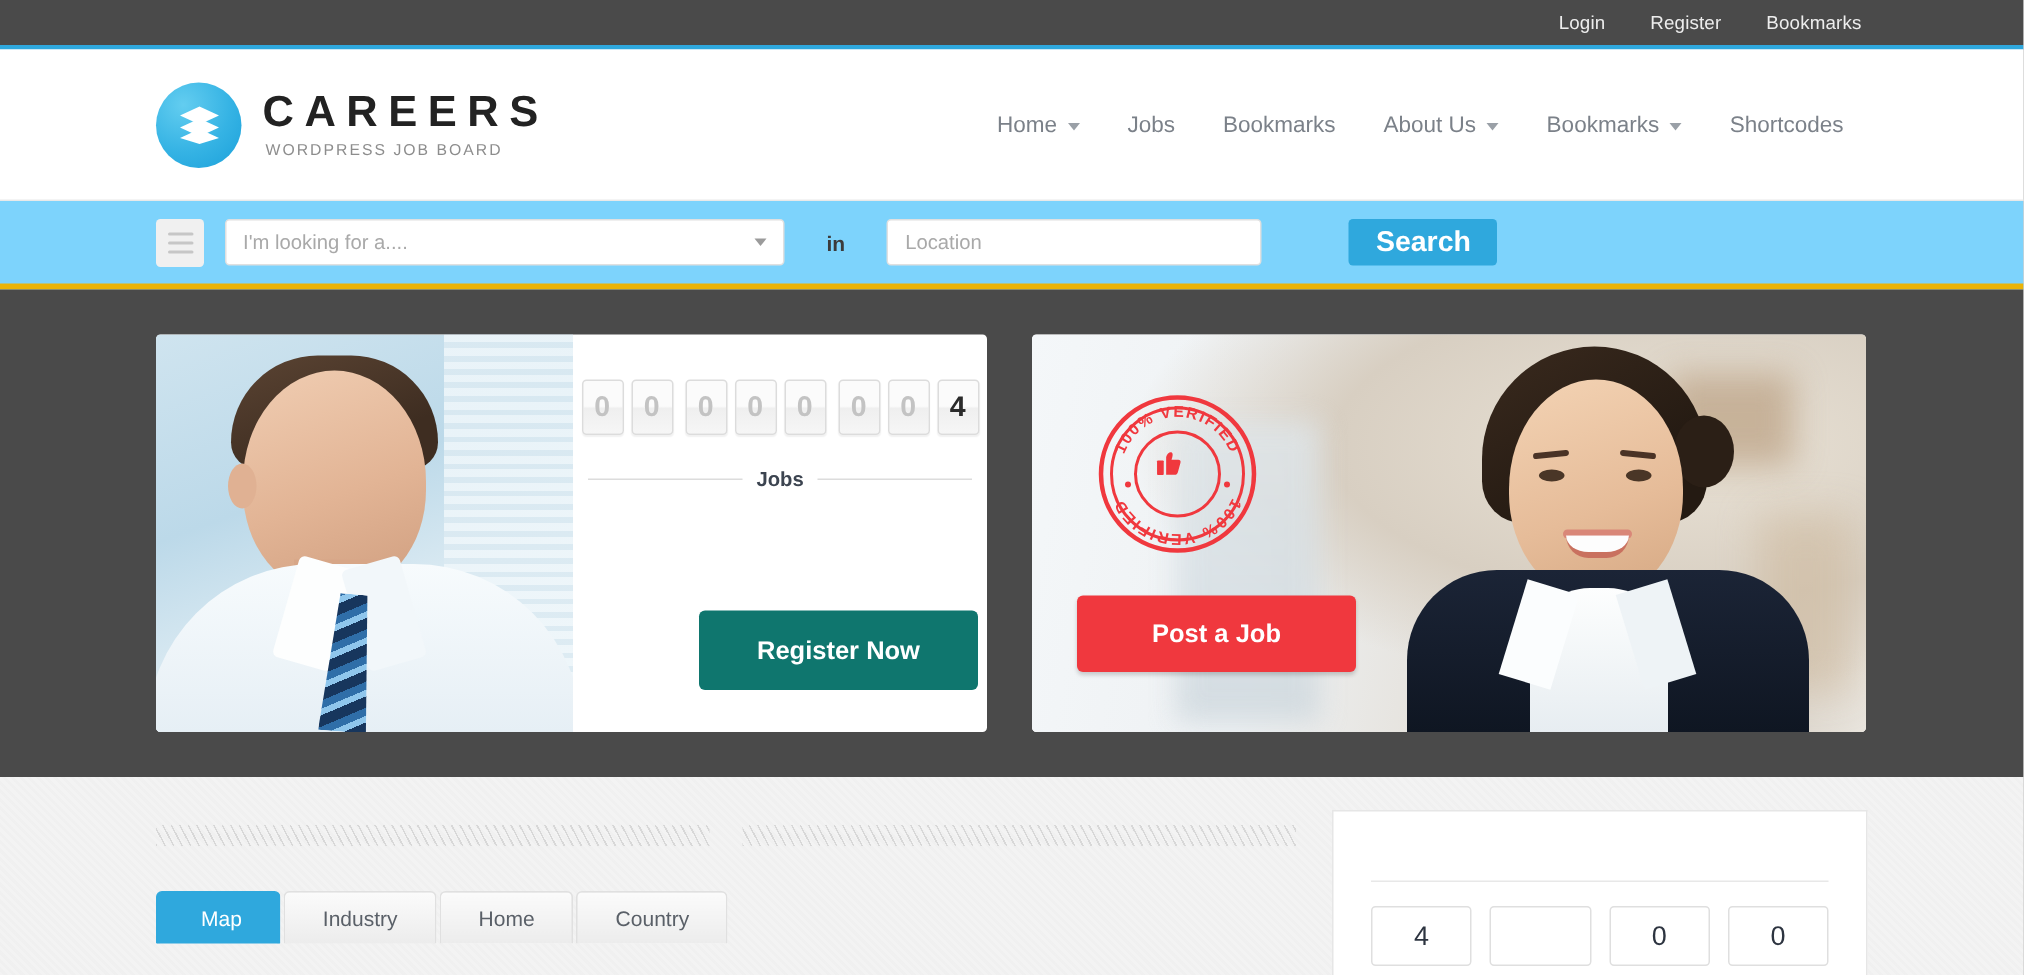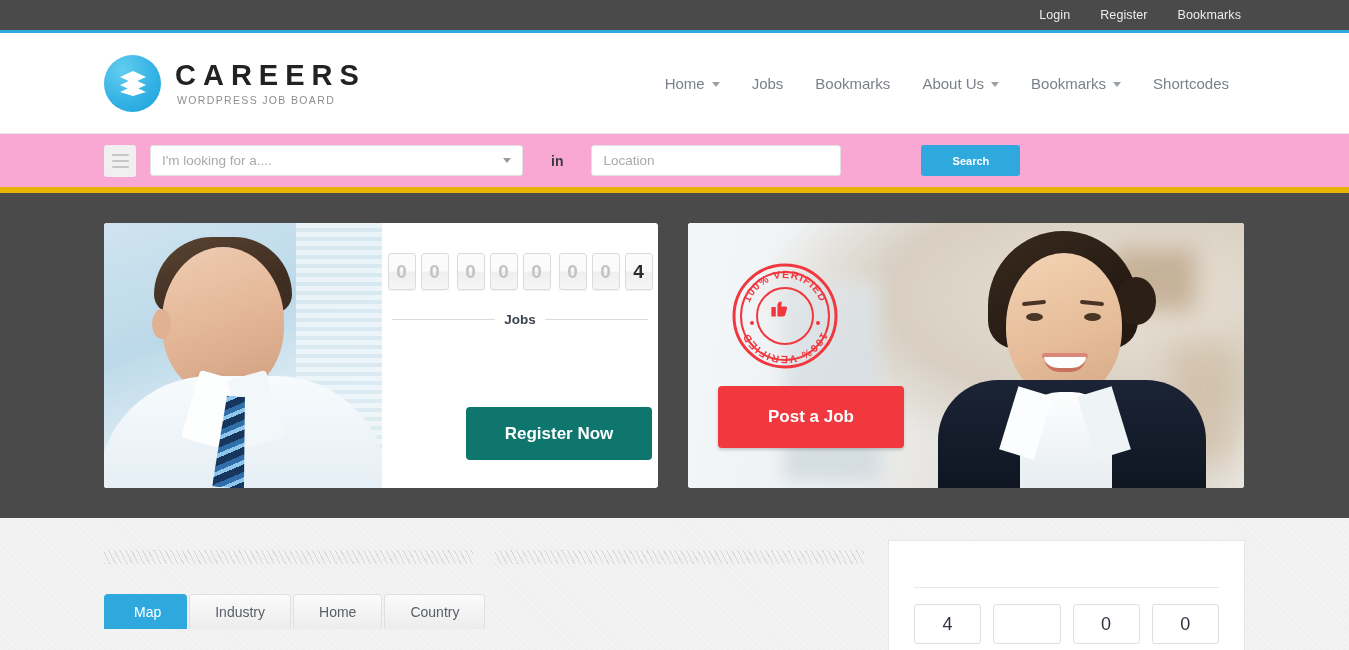--- a/index.html
+++ b/index.html
@@ -50,21 +50,21 @@
     white-space: nowrap;
   }
   .caret {
     width: 0; height: 0; border-left: 4.5px solid transparent;
     border-right: 4.5px solid transparent; border-top: 5px solid #9aa0a7;
     margin-top: 2px;
   }
 
   
   .searchbar {
-    height: 59px; background: #f9a8d4; border-bottom: 6px solid #eab308;
+    height: 59px; background: #7dd3fc; border-bottom: 4px solid #eab308;
     display: flex; align-items: center; padding-left: 104px;
   }
   .ham {
     width: 32px; height: 32px; background: #f0f0f0; border-radius: 3px;
     display: flex; flex-direction: column; align-items: center; justify-content: center;
     gap: 4px; cursor: pointer; margin-right: 14px;
   }
   .ham span { display: block; width: 17px; height: 2px; background: #c6c6c6; border-radius: 1px; }
   .sel, .txt {
     height: 31px; border: 1px solid #e0e0e0; border-radius: 3px; background: #fff;
@@ -75,23 +75,23 @@
   .sel.industry { width: 227px; }
   .txt { width: 250px; }
   .sel-caret {
     width: 0; height: 0; border-left: 4px solid transparent;
     border-right: 4px solid transparent; border-top: 5px solid #9b9b9b;
   }
   .in-label { font-size: 14px; color: #3b3b3b; margin: 4px 28px; font-weight: 600; }
   .gap1 { width: 38px; }
   .search-btn {
     height: 31px; width: 99px; background: #2fa8dd; border-radius: 3px;
-    color: #fff; font-size: 11px; font-weight: bold;
+    color: #fff; font-size: 19px; font-weight: bold;
     display: flex; align-items: center; justify-content: center;
-    margin-left: 42px; cursor: pointer;
+    margin-left: 20px; cursor: pointer;
   }
 
   
   .banner-band {
     height: 325px; background: #4a4a4a; width: 100%;
     display: flex; align-items: center; padding: 0 104px; gap: 30px;
   }
   .banner {
     height: 265px; border-radius: 3px; overflow: hidden; position: relative;
     background: #fff;
@@ -225,21 +225,21 @@
   .w-colL { position: absolute; left: 320px; bottom: 32px; width: 36px; height: 66px;
     background: #fbfdfe; transform: rotate(17deg); }
   .w-colR { position: absolute; left: 398px; bottom: 32px; width: 36px; height: 66px;
     background: #eef3f6; transform: rotate(-17deg); }
 
   .stamp {
     position: absolute; left: 42px; top: 38px; width: 110px; height: 110px;
   }
   .postjob-btn {
     position: absolute; left: 30px; bottom: 40px;
-    width: 186px; height: 62px; background: #f0383e; border-radius: 4px;
+    width: 186px; height: 51px; background: #f0383e; border-radius: 4px;
     color: #fff; font-size: 17px; font-weight: bold;
     display: flex; align-items: center; justify-content: center; cursor: pointer;
     box-shadow: 0 2px 3px rgba(0,0,0,.18);
   }
 
   
   .bottom {
     height: 135px; width: 100%;
     background: #f3f3f3;
     background-image: repeating-linear-gradient(45deg, rgba(0,0,0,.012) 0 2px, transparent 2px 4px);

